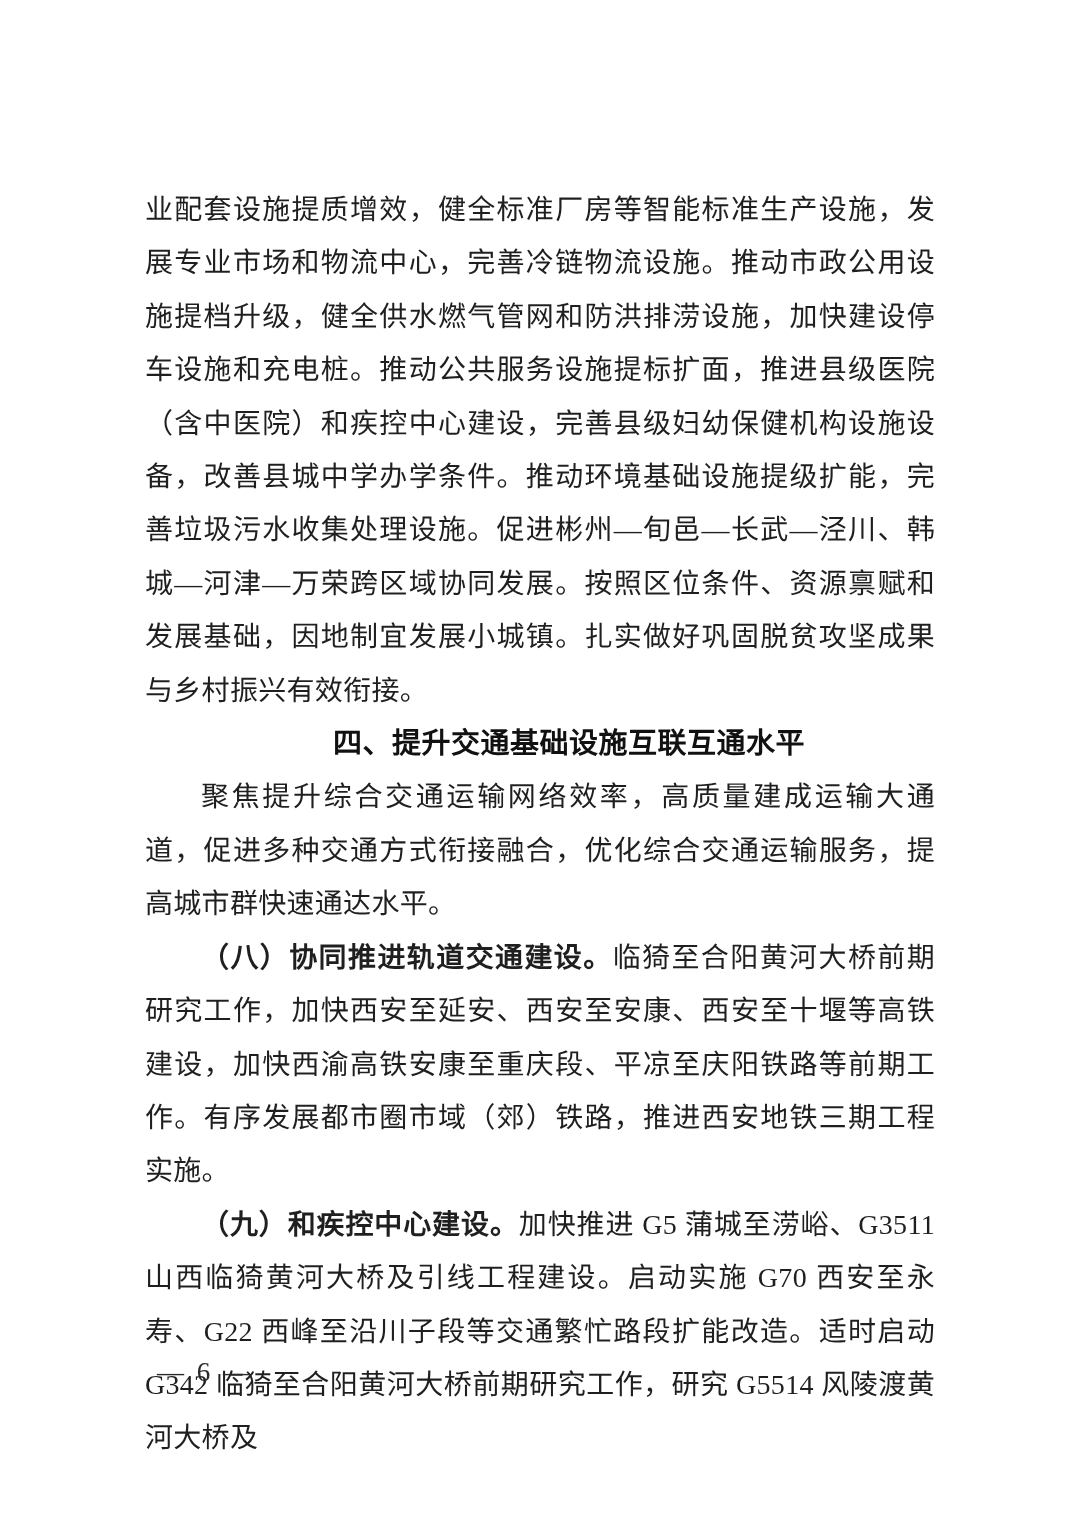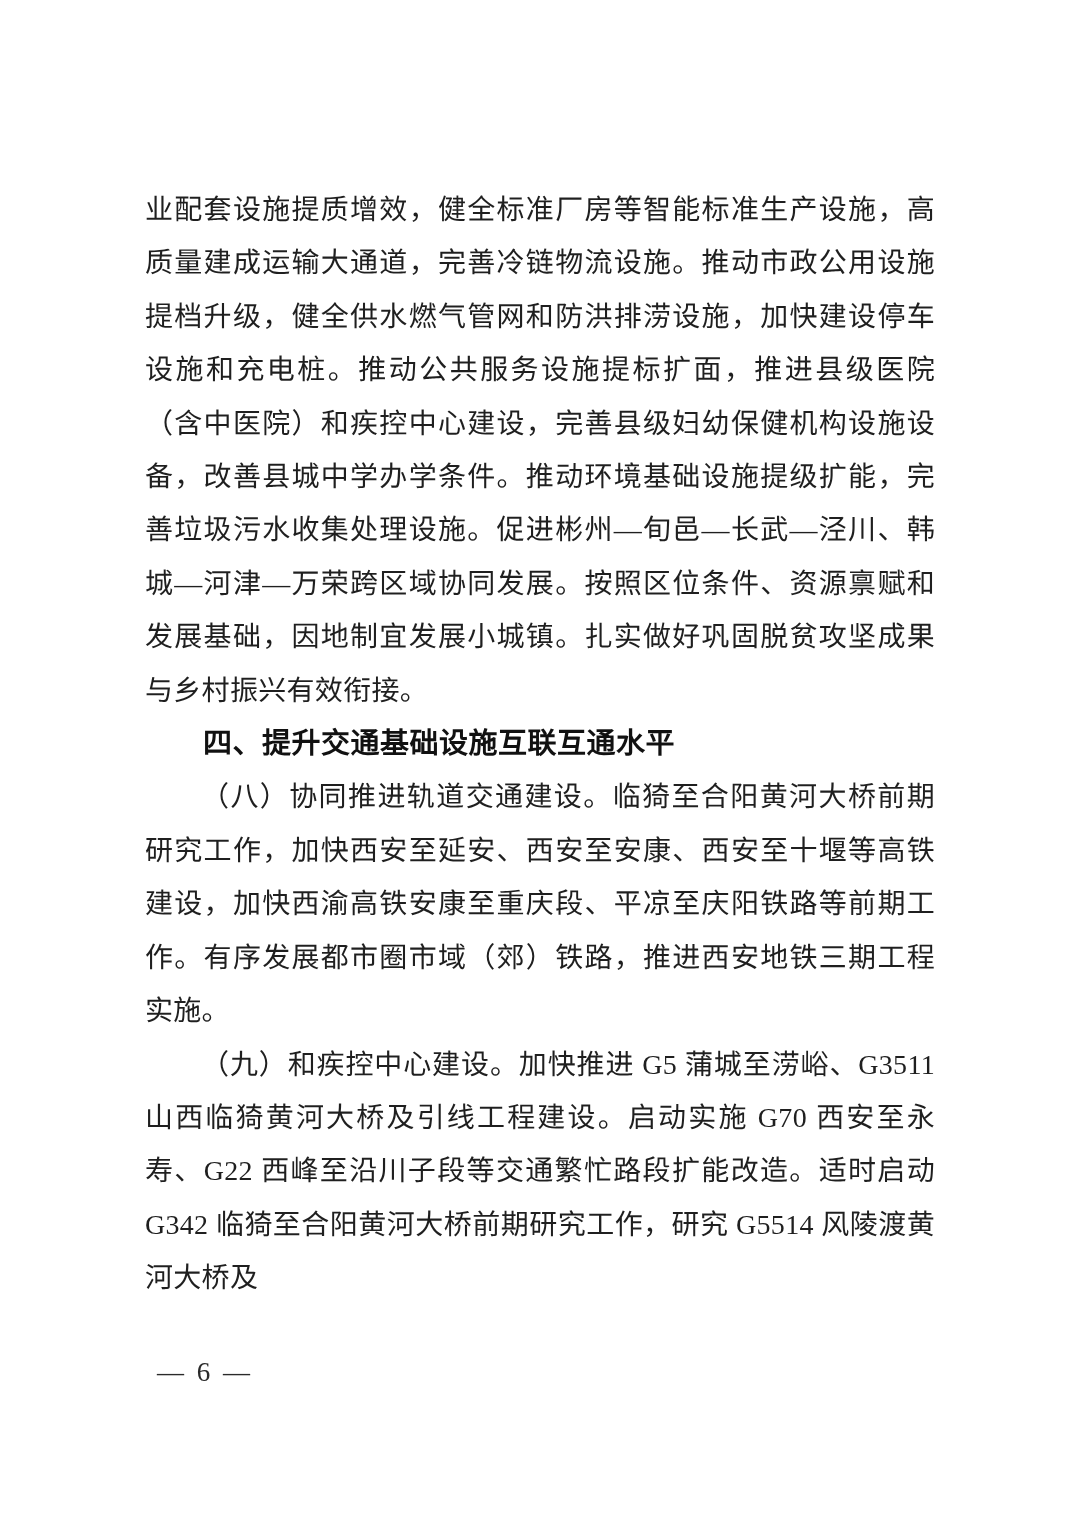--- a/index.html
+++ b/index.html
@@ -38,45 +38,47 @@
   }
   .heading {
     margin: 0;
     font-size: 29px;
     line-height: 53.4px;
     font-family: "Liberation Sans", "DejaVu Sans", sans-serif;
     font-weight: 700;
     text-indent: 2em;
     letter-spacing: 0.5px;
     color: #111111;
+    text-align: center;
   }
   .lead {
-    font-weight: 400;
+    font-weight: 700;
   }
   .footer {
     position: absolute;
     left: 157px;
     top: 1352px;
     font-size: 27px;
     line-height: 40px;
     letter-spacing: 3px;
     color: #2a2a2a;
     font-family: "Liberation Serif", "DejaVu Serif", serif;
   }
 </style>
 </head>
 <body>
 
 <div class="page">
   <div class="content">
 
-    <p class="para no-indent">业配套设施提质增效，健全标准厂房等智能标准生产设施，高质量建成运输大通道，完善冷链物流设施。推动市政公用设施提档升级，健全供水燃气管网和防洪排涝设施，加快建设停车设施和充电桩。推动公共服务设施提标扩面，推进县级医院（含中医院）和疾控中心建设，完善县级妇幼保健机构设施设备，改善县城中学办学条件。推动环境基础设施提级扩能，完善垃圾污水收集处理设施。促进彬州—旬邑—长武—泾川、韩城—河津—万荣跨区域协同发展。按照区位条件、资源禀赋和发展基础，因地制宜发展小城镇。扎实做好巩固脱贫攻坚成果与乡村振兴有效衔接。</p>
+    <p class="para no-indent">业配套设施提质增效，健全标准厂房等智能标准生产设施，发展专业市场和物流中心，完善冷链物流设施。推动市政公用设施提档升级，健全供水燃气管网和防洪排涝设施，加快建设停车设施和充电桩。推动公共服务设施提标扩面，推进县级医院（含中医院）和疾控中心建设，完善县级妇幼保健机构设施设备，改善县城中学办学条件。推动环境基础设施提级扩能，完善垃圾污水收集处理设施。促进彬州—旬邑—长武—泾川、韩城—河津—万荣跨区域协同发展。按照区位条件、资源禀赋和发展基础，因地制宜发展小城镇。扎实做好巩固脱贫攻坚成果与乡村振兴有效衔接。</p>
 
     <h2 class="heading">四、提升交通基础设施互联互通水平</h2>
 
+    <p class="para">聚焦提升综合交通运输网络效率，高质量建成运输大通道，促进多种交通方式衔接融合，优化综合交通运输服务，提高城市群快速通达水平。</p>
 
     <p class="para"><span class="lead">（八）协同推进轨道交通建设。</span><span>临猗至合阳黄河大桥前期研究工作，加快西安至延安、西安至安康、西安至十堰等高铁建设，加快西渝高铁安康至重庆段、平凉至庆阳铁路等前期工作。有序发展都市圈市域（郊）铁路，推进西安地铁三期工程实施。</span></p>
 
     <p class="para"><span class="lead">（九）和疾控中心建设。</span><span>加快推进 G5 蒲城至涝峪、G3511 山西临猗黄河大桥及引线工程建设。启动实施 G70 西安至永寿、G22 西峰至沿川子段等交通繁忙路段扩能改造。适时启动 G342 临猗至合阳黄河大桥前期研究工作，研究 G5514 风陵渡黄河大桥及</span></p>
 
   </div>
 
   <div class="footer">— 6 —</div>
 </div>
 

